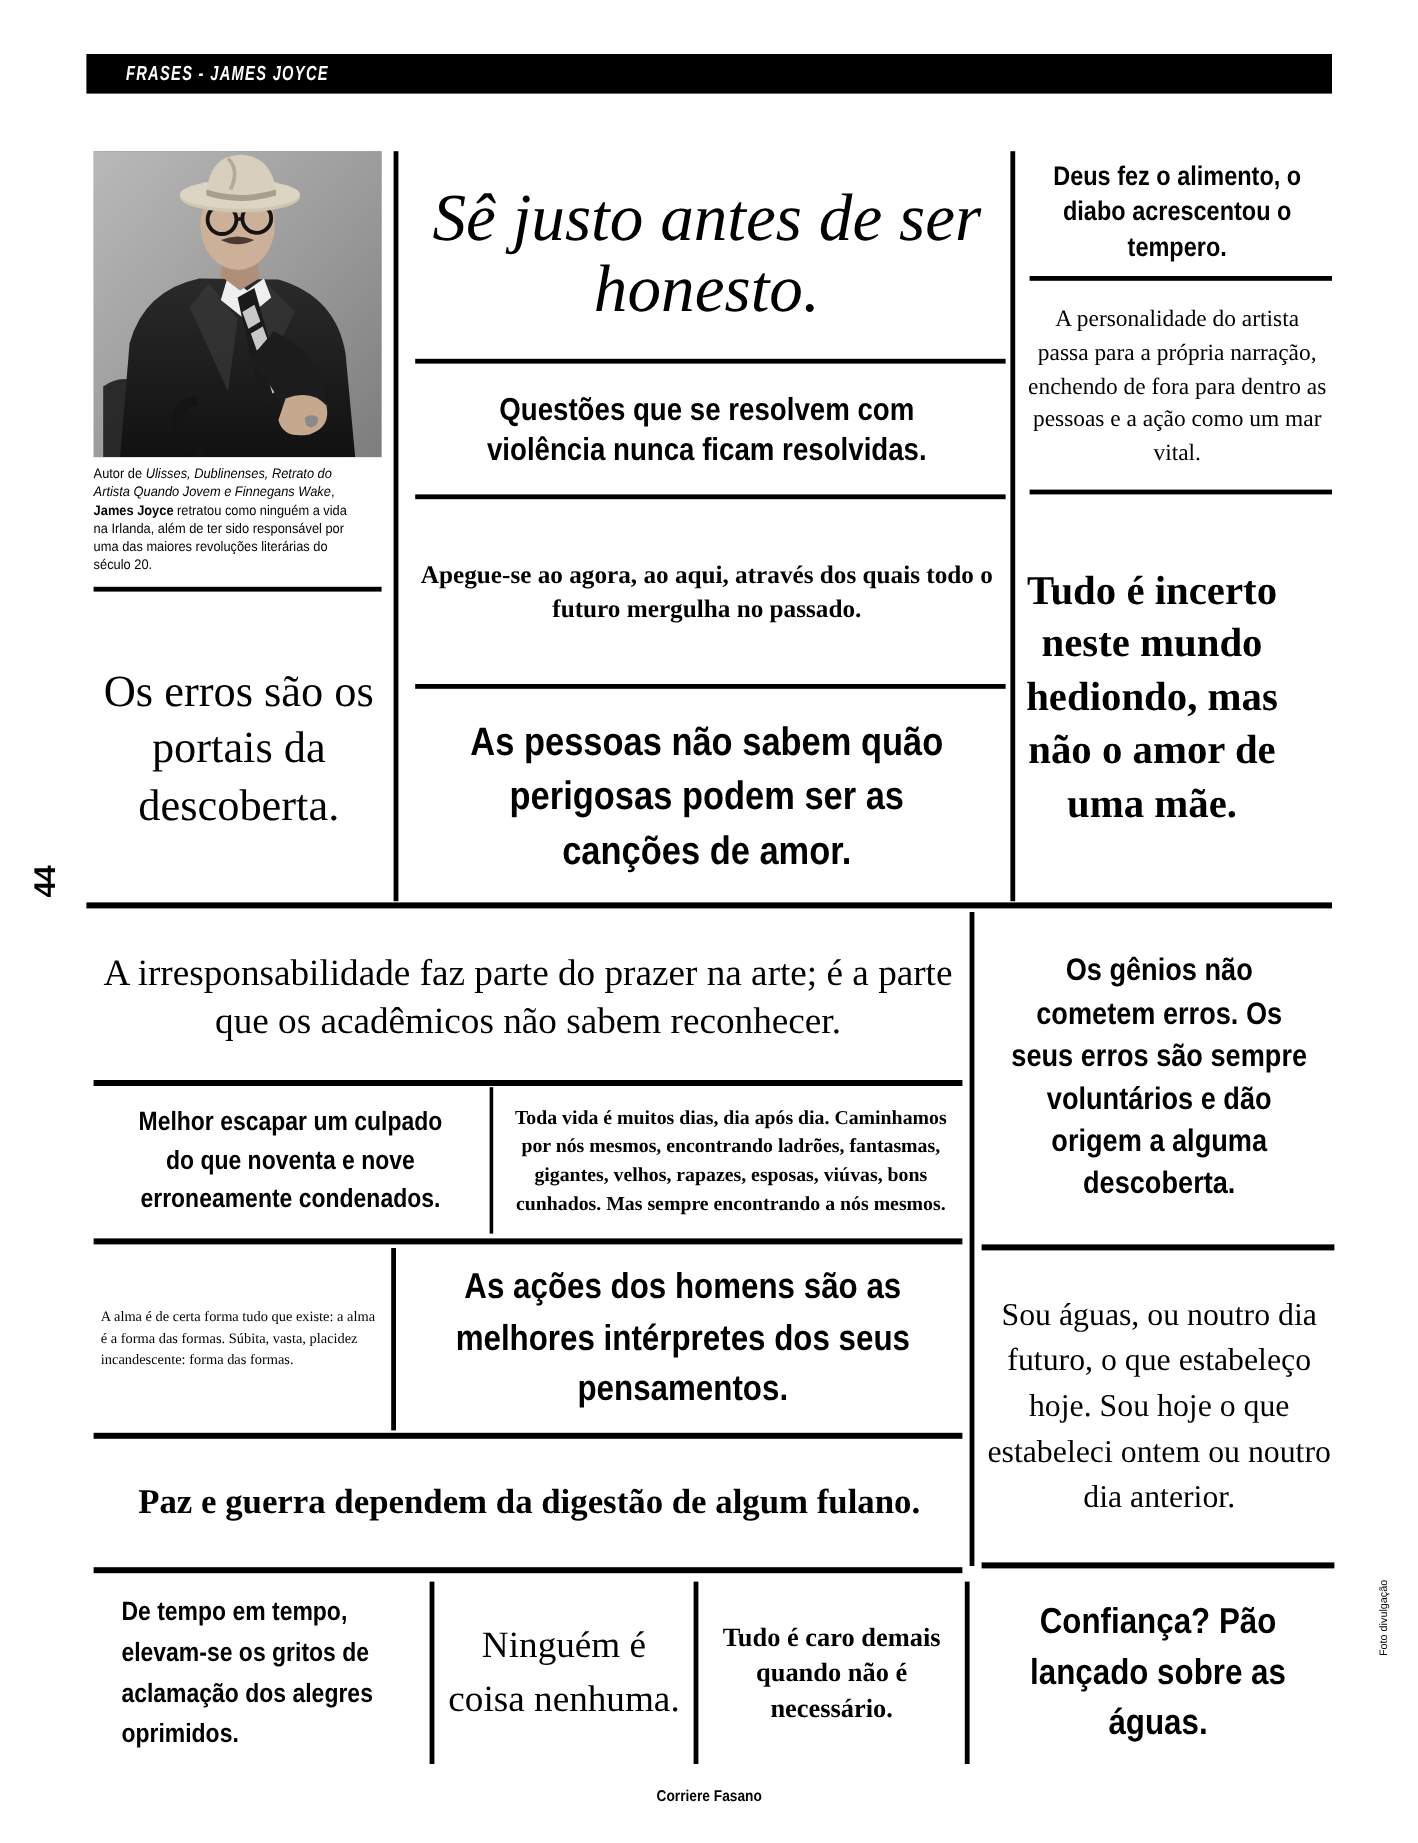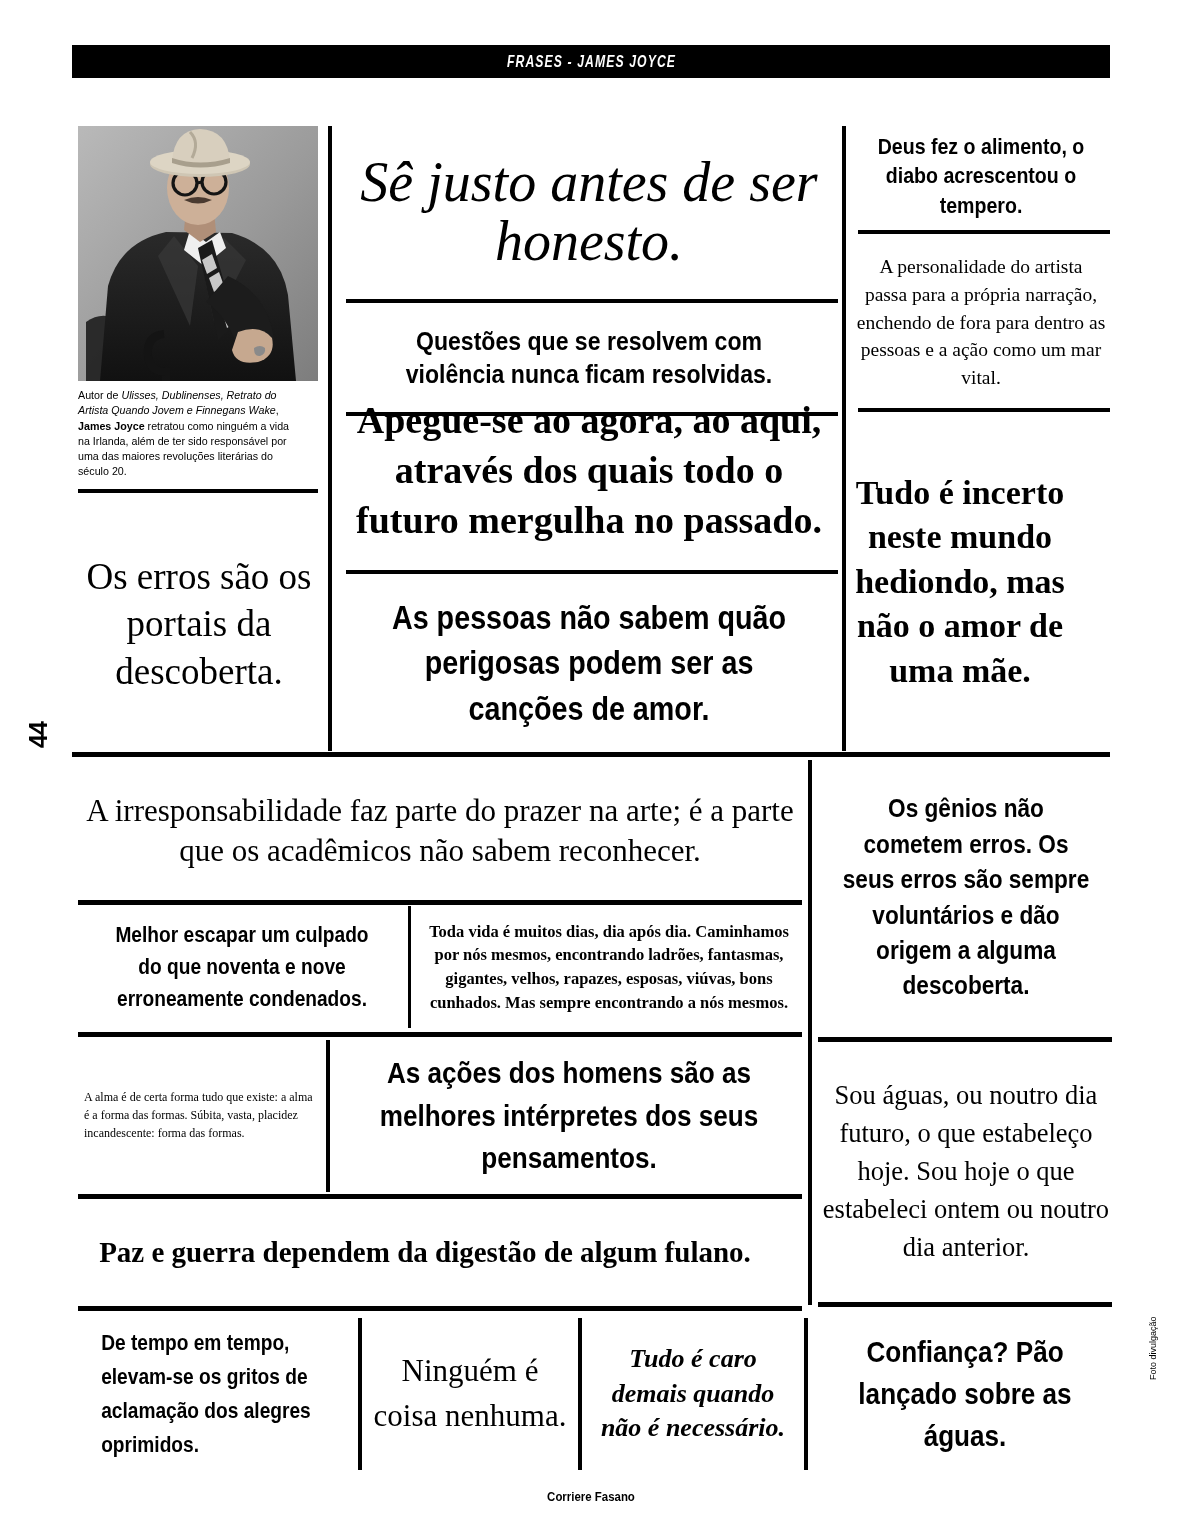--- a/index.html
+++ b/index.html
@@ -14,21 +14,21 @@
     position: relative;
     overflow: hidden;
   }
 
   
   .header-banner {
     position: absolute;
     left: 72px; top: 45px;
     width: 1038px; height: 33px;
     background: #000;
-    display: flex; align-items: center; justify-content: center;
+    display: flex; align-items: center; justify-content: flex-start;
   }
   .header-banner .htxt {
     color: #fff;
     font-family: "Liberation Sans", sans-serif;
     font-weight: bold;
     font-style: italic;
     font-size: 17px;
     letter-spacing: 1.5px;
     transform: scaleX(0.72);
     white-space: nowrap;
@@ -190,21 +190,21 @@
 <div class="vr" style="left:328px; top:126px; height:625px;"></div>
 
 <div class="vr" style="left:842px; top:126px; height:625px;"></div>
 
 <div class="cell serif" style="left:340px; top:126px; width:498px; height:172px; font-size:56px; line-height:1.06;font-style:italic;">Sê justo antes de ser honesto.</div>
 <div class="hr-med" style="left:346px; top:299px; width:492px;"></div>
 
 <div class="cell sans b cond" style="left:340px; top:305px; width:498px; height:105px; font-size:26.5px; line-height:1.22;">Questões que se resolvem com violência nunca ficam resolvidas.</div>
 <div class="hr-med" style="left:346px; top:412px; width:492px;"></div>
 
-<div class="cell serif b" style="left:340px; top:396px; width:498px; height:148px; font-size:38px; line-height:1.32;">Apegue-se ao agora, ao aqui, através dos quais todo o futuro mergulha no passado.</div>
+<div class="cell serif b" style="left:340px; top:420px; width:498px; height:148px; font-size:21px; line-height:1.32;">Apegue-se ao agora, ao aqui, através dos quais todo o futuro mergulha no passado.</div>
 <div class="hr-med" style="left:346px; top:570px; width:492px;"></div>
 
 <div class="cell sans b cond" style="left:340px; top:578px; width:498px; height:170px; font-size:33px; line-height:1.38;">As pessoas não sabem quão perigosas podem ser as canções de amor.</div>
 
 <div class="cell serif" style="left:80px; top:500px; width:238px; height:248px; font-size:37px; line-height:1.28;">Os erros são os portais da descoberta.</div>
 
 <div class="cell sans b cond" style="left:852px; top:128px; width:258px; height:96px; font-size:22.5px; line-height:1.3;">Deus fez o alimento, o diabo acrescentou o tempero.</div>
 <div class="hr-med" style="left:858px; top:230px; width:252px;"></div>
 
 <div class="cell serif" style="left:852px; top:240px; width:258px; height:165px; font-size:19.5px; line-height:1.42;">A personalidade do artista passa para a própria narração, enchendo de fora para dentro as pessoas e a ação como um mar vital.</div>
@@ -228,28 +228,28 @@
 <div class="hr-thick" style="left:78px; top:1032px; width:724px;"></div>
 
 <div class="vr" style="left:326px; top:1040px; height:152px;"></div>
 <div class="cell serif" style="left:80px; top:1040px; width:240px; height:152px; font-size:12px; line-height:1.48; text-align:left;">A alma é de certa forma tudo que existe: a alma é a forma das formas. Súbita, vasta, placidez incandescente: forma das formas.</div>
 <div class="cell sans b cond" style="left:336px; top:1040px; width:466px; height:152px; font-size:30px; line-height:1.42;">As ações dos homens são as melhores intérpretes dos seus pensamentos.</div>
 <div class="hr-thick" style="left:78px; top:1194px; width:724px;"></div>
 
 <div class="cell serif" style="left:818px; top:1042px; width:296px; height:258px; font-size:26.5px; line-height:1.44;">Sou águas, ou noutro dia futuro, o que estabeleço hoje. Sou hoje o que estabeleci ontem ou noutro dia anterior.</div>
 <div class="hr-thick" style="left:818px; top:1302px; width:294px;"></div>
 
-<div class="cell serif b" style="left:64px; top:1200px; width:722px; height:104px; font-size:29px; line-height:1.2;">Paz e guerra dependem da digestão de algum fulano.</div>
+<div class="cell serif b" style="left:80px; top:1200px; width:722px; height:104px; font-size:29px; line-height:1.2;">Paz e guerra dependem da digestão de algum fulano.</div>
 <div class="hr-thick" style="left:78px; top:1306px; width:724px;"></div>
 
 <div class="vr" style="left:358px; top:1318px; height:152px;"></div>
 <div class="vr" style="left:578px; top:1318px; height:152px;"></div>
 <div class="vr" style="left:804px; top:1318px; height:152px;"></div>
 
 <div class="cell sans b cond" style="left:80px; top:1318px; width:272px; height:152px; font-size:22px; line-height:1.55; text-align:left;">De tempo em tempo, elevam-se os gritos de aclamação dos alegres oprimidos.</div>
 
 <div class="cell serif" style="left:368px; top:1318px; width:204px; height:152px; font-size:31px; line-height:1.45;">Ninguém é coisa nenhuma.</div>
 
-<div class="cell serif b" style="left:588px; top:1318px; width:210px; height:152px; font-size:26px; line-height:1.34;font-style:italic;">Tudo é caro demais quando não é necessário.</div>
+<div class="cell serif b" style="left:588px; top:1318px; width:210px; height:152px; font-size:22px; line-height:1.34;">Tudo é caro demais quando não é necessário.</div>
 
 <div class="cell sans b cond" style="left:818px; top:1318px; width:294px; height:152px; font-size:30px; line-height:1.4;">Confiança? Pão lançado sobre as águas.</div>
 
 <div class="footer">Corriere Fasano</div>
 
 </body></html>

